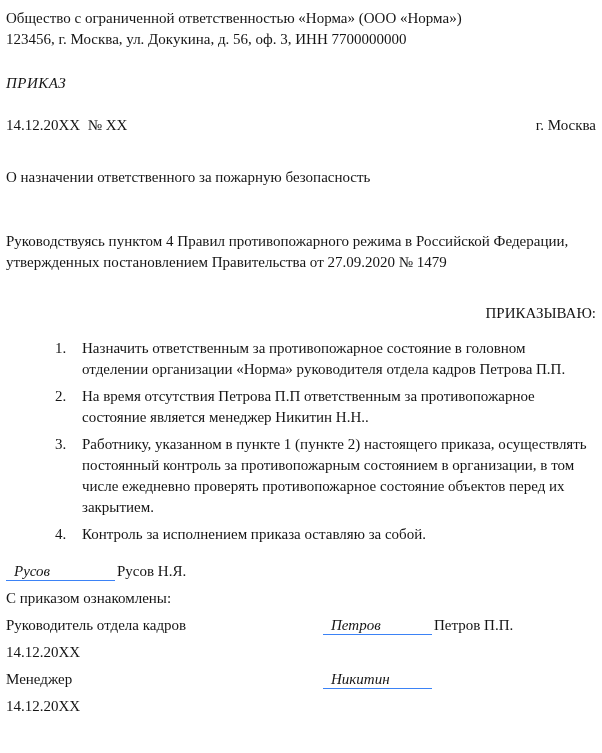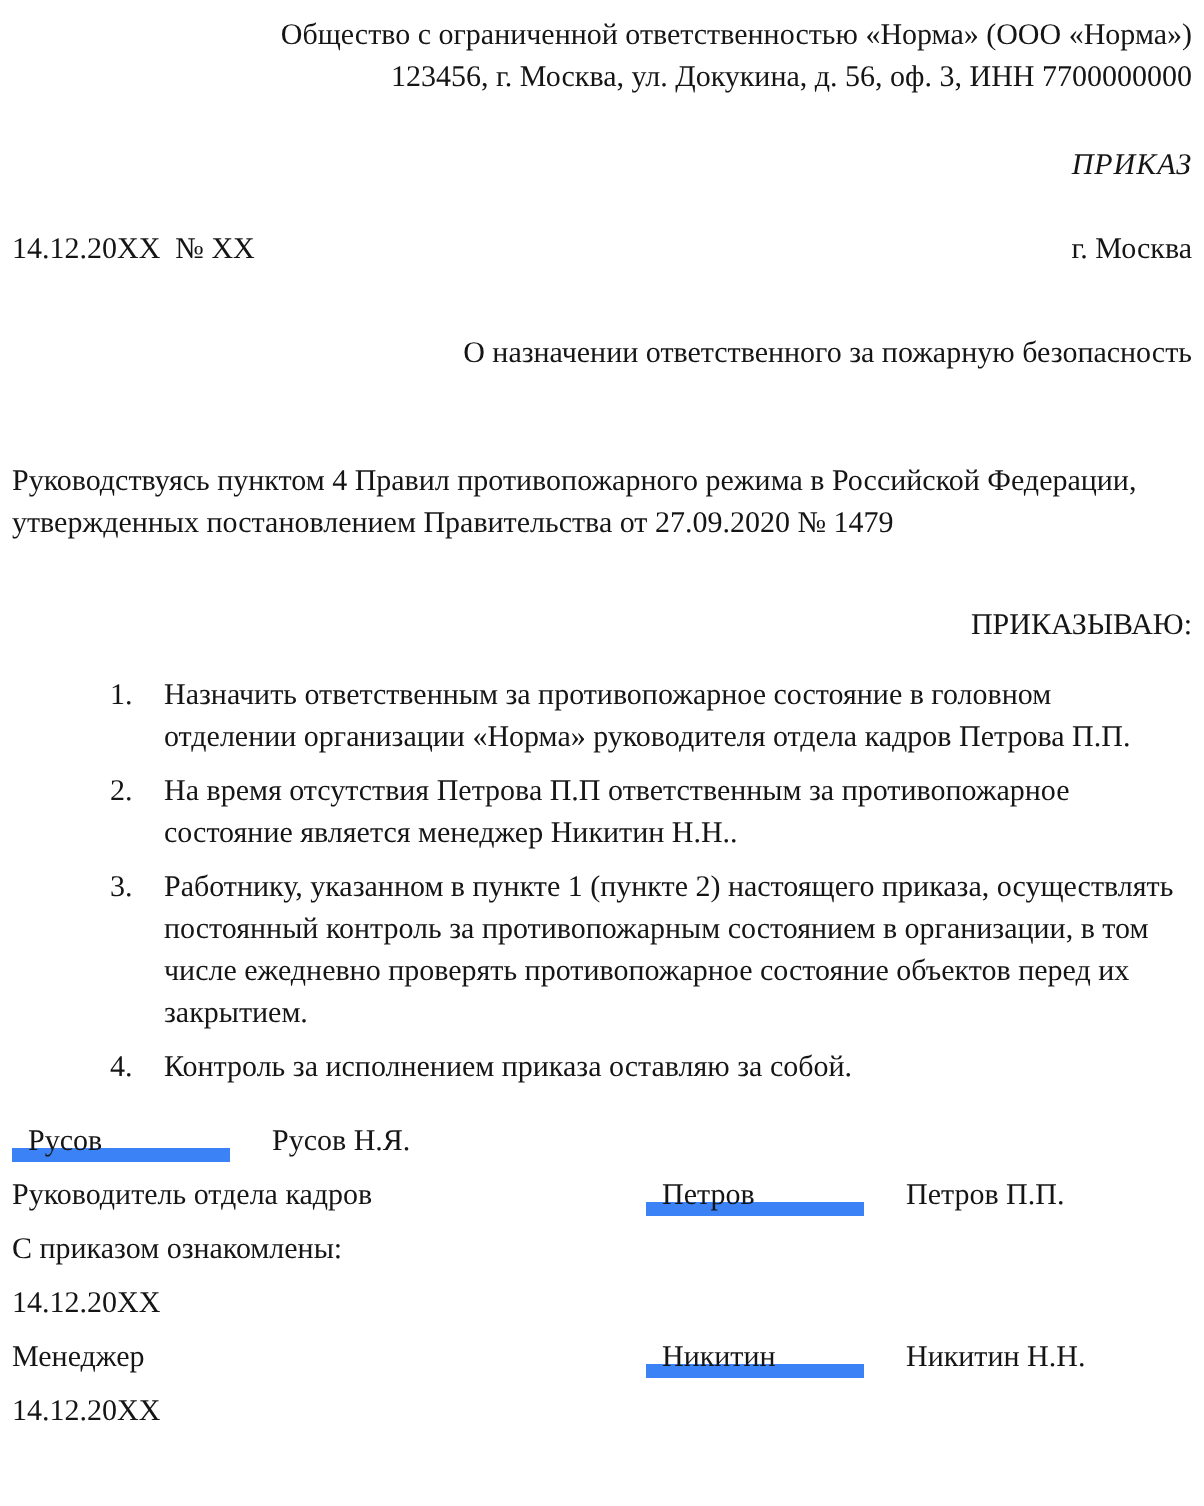--- a/index.html
+++ b/index.html
@@ -6,43 +6,44 @@
   body {
     width: 602px; height: 753px;
     background: #ffffff;
     color: #151515;
     font-family: "Liberation Serif", "DejaVu Serif", serif;
     font-size: 15px;
     line-height: 21px;
     overflow: hidden;
   }
   .doc { padding: 8px 6px 0 6px; box-sizing: border-box; }
-  .center { text-align: right; }
+  .center { text-align: left; }
   .addr { margin-top: 0; }
   .doc-type { margin-top: 23px; letter-spacing: 0.5px; font-style: italic; }
   .date-row { display: flex; justify-content: space-between; margin-top: 21px; gap: 12px; }
   .pre { white-space: pre; }
   .subject { margin-top: 31px; }
   .preamble { margin: 43px 0 0 0; }
   .order-word { margin-top: 30px; text-align: right; }
   .olist { margin-top: 14px; }
   .oitem { display: flex; margin-bottom: 6px; padding-left: 49px; }
   .onum { flex: 0 0 27px; }
   .otxt { width: 512px; }
   .sig-block { margin-top: 16px; }
   .sig-row { display: flex; align-items: flex-start; height: 27px; }
   .sig-label { flex: 0 0 317px; }
   .sig-cell {
     flex: 0 0 109px;
     height: 20px;
-    border-bottom: 7px solid #3b82f6;
+    border-bottom: 1px solid #3b82f6;
+    font-style: italic;
     padding-left: 8px;
     box-sizing: border-box;
   }
-  .sig-name { margin-left: 21px; }
+  .sig-name { margin-left: 2px; }
 </style>
 </head>
 <body>
 
 <div class="doc">
 
   <div class="center">Общество с ограниченной ответственностью «Норма» (ООО «Норма»)</div>
   <div class="center addr">123456, г. Москва, ул. Докукина, д. 56, оф. 3, ИНН 7700000000</div>
   <div class="center doc-type">ПРИКАЗ</div>
 
@@ -77,37 +78,36 @@
   </div>
 
   <div class="sig-block">
 
     <div class="sig-row">
       <span class="sig-cell">Русов</span>
       <span class="sig-name">Русов Н.Я.</span>
     </div>
 
     <div class="sig-row">
+      <span class="sig-label">С приказом ознакомлены:</span>
+    </div>
+
+    <div class="sig-row">
       <span class="sig-label">Руководитель отдела кадров</span>
       <span class="sig-cell">Петров</span>
       <span class="sig-name">Петров П.П.</span>
-    </div>
-
-    <div class="sig-row">
-      <span class="sig-label">С приказом ознакомлены:</span>
     </div>
 
     <div class="sig-row">
       <span class="sig-label">14.12.20XX</span>
     </div>
 
     <div class="sig-row">
       <span class="sig-label">Менеджер</span>
       <span class="sig-cell">Никитин</span>
-      <span class="sig-name">Никитин Н.Н.</span>
     </div>
 
     <div class="sig-row">
       <span class="sig-label">14.12.20XX</span>
     </div>
 
   </div>
 
 </div>
 

